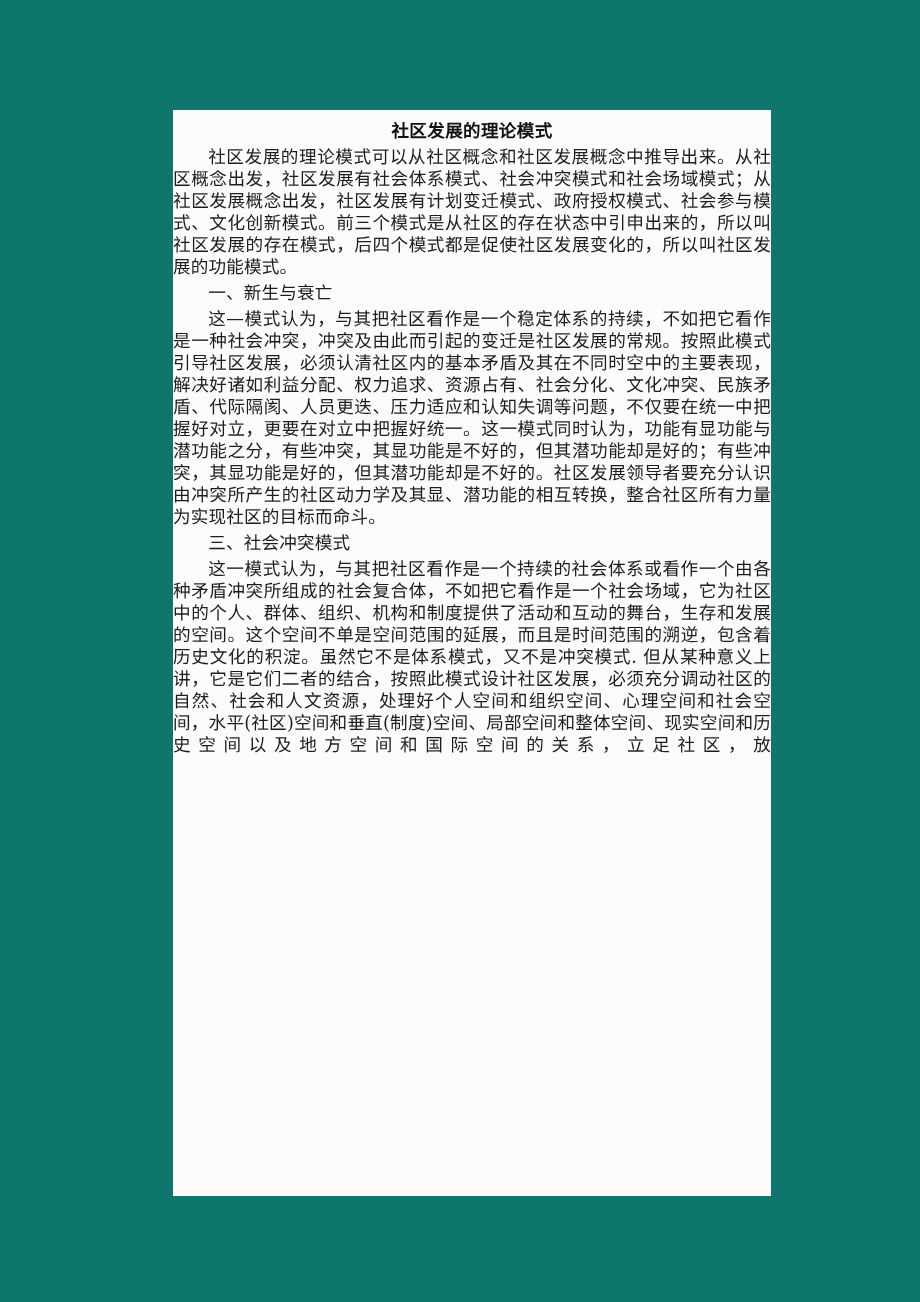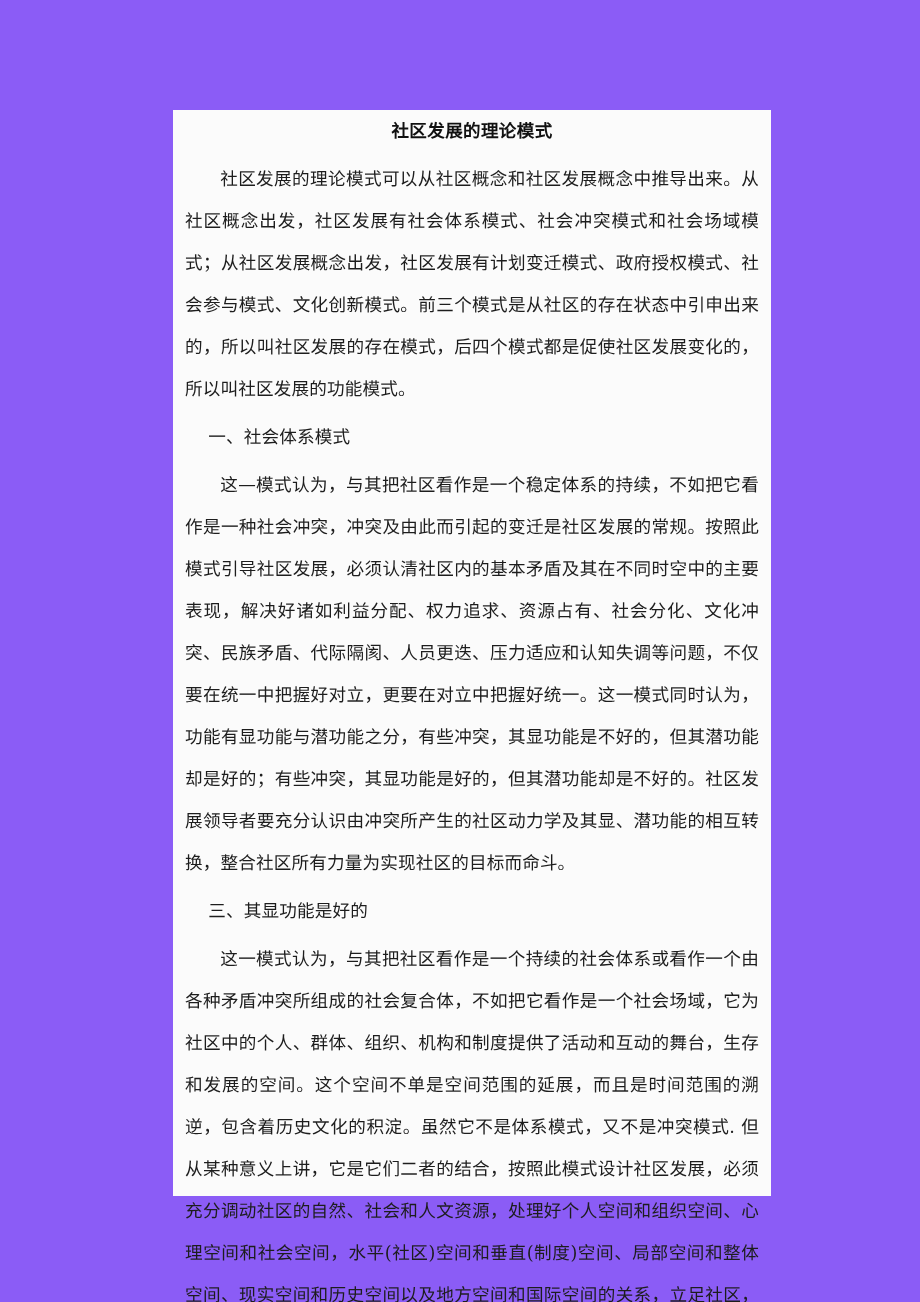--- a/index.html
+++ b/index.html
@@ -14,21 +14,21 @@
     overflow: hidden;
     font-family: "DejaVu Serif", "Liberation Serif", serif;
     color: #1a1a1a;
     -webkit-font-smoothing: antialiased;
   }
 
   .page {
     position: relative;
     width: 920px;
     height: 1302px;
-    background: #8b5cf6;
+    background: #0f766e;
     box-sizing: border-box;
   }
 
   
   .content-block {
     position: absolute;
     left: 173px;
     top: 110px;
     width: 598px;
     height: 1086px;
@@ -51,25 +51,25 @@
     line-height: 30px;
     margin: 0 0 0 0;
     padding-top: 6px;
     letter-spacing: 0.4px;
     color: #111111;
     font-family: "DejaVu Serif", "Liberation Serif", serif;
   }
 
   .para {
     font-size: 17.6px;
-    line-height: 42px;
+    line-height: 22px;
     text-align: justify;
     text-justify: inter-ideograph;
     text-align-last: left;
-    margin: 12px;
+    margin: 0;
     text-indent: 2em;
     color: #1d1d1d;
     letter-spacing: 0.15px;
     word-break: break-all;
   }
 
   .section-heading {
     font-size: 17.6px;
     line-height: 30px;
     margin: 0;
@@ -90,24 +90,24 @@
 <div class="page">
 
   <div class="content-block"></div>
 
   <div class="doc-body">
 
     <h1 class="doc-title">社区发展的理论模式</h1>
 
     <p class="para">社区发展的理论模式可以从社区概念和社区发展概念中推导出来。从社区概念出发，社区发展有社会体系模式、社会冲突模式和社会场域模式；从社区发展概念出发，社区发展有计划变迁模式、政府授权模式、社会参与模式、文化创新模式。前三个模式是从社区的存在状态中引申出来的，所以叫社区发展的存在模式，后四个模式都是促使社区发展变化的，所以叫社区发展的功能模式。</p>
 
-    <p class="section-heading">一、社会体系模式</p>
+    <p class="section-heading">一、新生与衰亡</p>
 
 
 
     <p class="para">这—模式认为，与其把社区看作是一个稳定体系的持续，不如把它看作是一种社会冲突，冲突及由此而引起的变迁是社区发展的常规。按照此模式引导社区发展，必须认清社区内的基本矛盾及其在不同时空中的主要表现，解决好诸如利益分配、权力追求、资源占有、社会分化、文化冲突、民族矛盾、代际隔阂、人员更迭、压力适应和认知失调等问题，不仅要在统一中把握好对立，更要在对立中把握好统一。这一模式同时认为，功能有显功能与潜功能之分，有些冲突，其显功能是不好的，但其潜功能却是好的；有些冲突，其显功能是好的，但其潜功能却是不好的。社区发展领导者要充分认识由冲突所产生的社区动力学及其显、潜功能的相互转换，整合社区所有力量为实现社区的目标而命斗。</p>
 
-    <p class="section-heading">三、其显功能是好的</p>
+    <p class="section-heading">三、社会冲突模式</p>
 
     <p class="para clipped">这一模式认为，与其把社区看作是一个持续的社会体系或看作一个由各种矛盾冲突所组成的社会复合体，不如把它看作是一个社会场域，它为社区中的个人、群体、组织、机构和制度提供了活动和互动的舞台，生存和发展的空间。这个空间不单是空间范围的延展，而且是时间范围的溯逆，包含着历史文化的积淀。虽然它不是体系模式，又不是冲突模式. 但从某种意义上讲，它是它们二者的结合，按照此模式设计社区发展，必须充分调动社区的自然、社会和人文资源，处理好个人空间和组织空间、心理空间和社会空间，水平(社区)空间和垂直(制度)空间、局部空间和整体空间、现实空间和历史空间以及地方空间和国际空间的关系，立足社区，放</p>
 
   </div>
 </div>
 
 </body></html>

